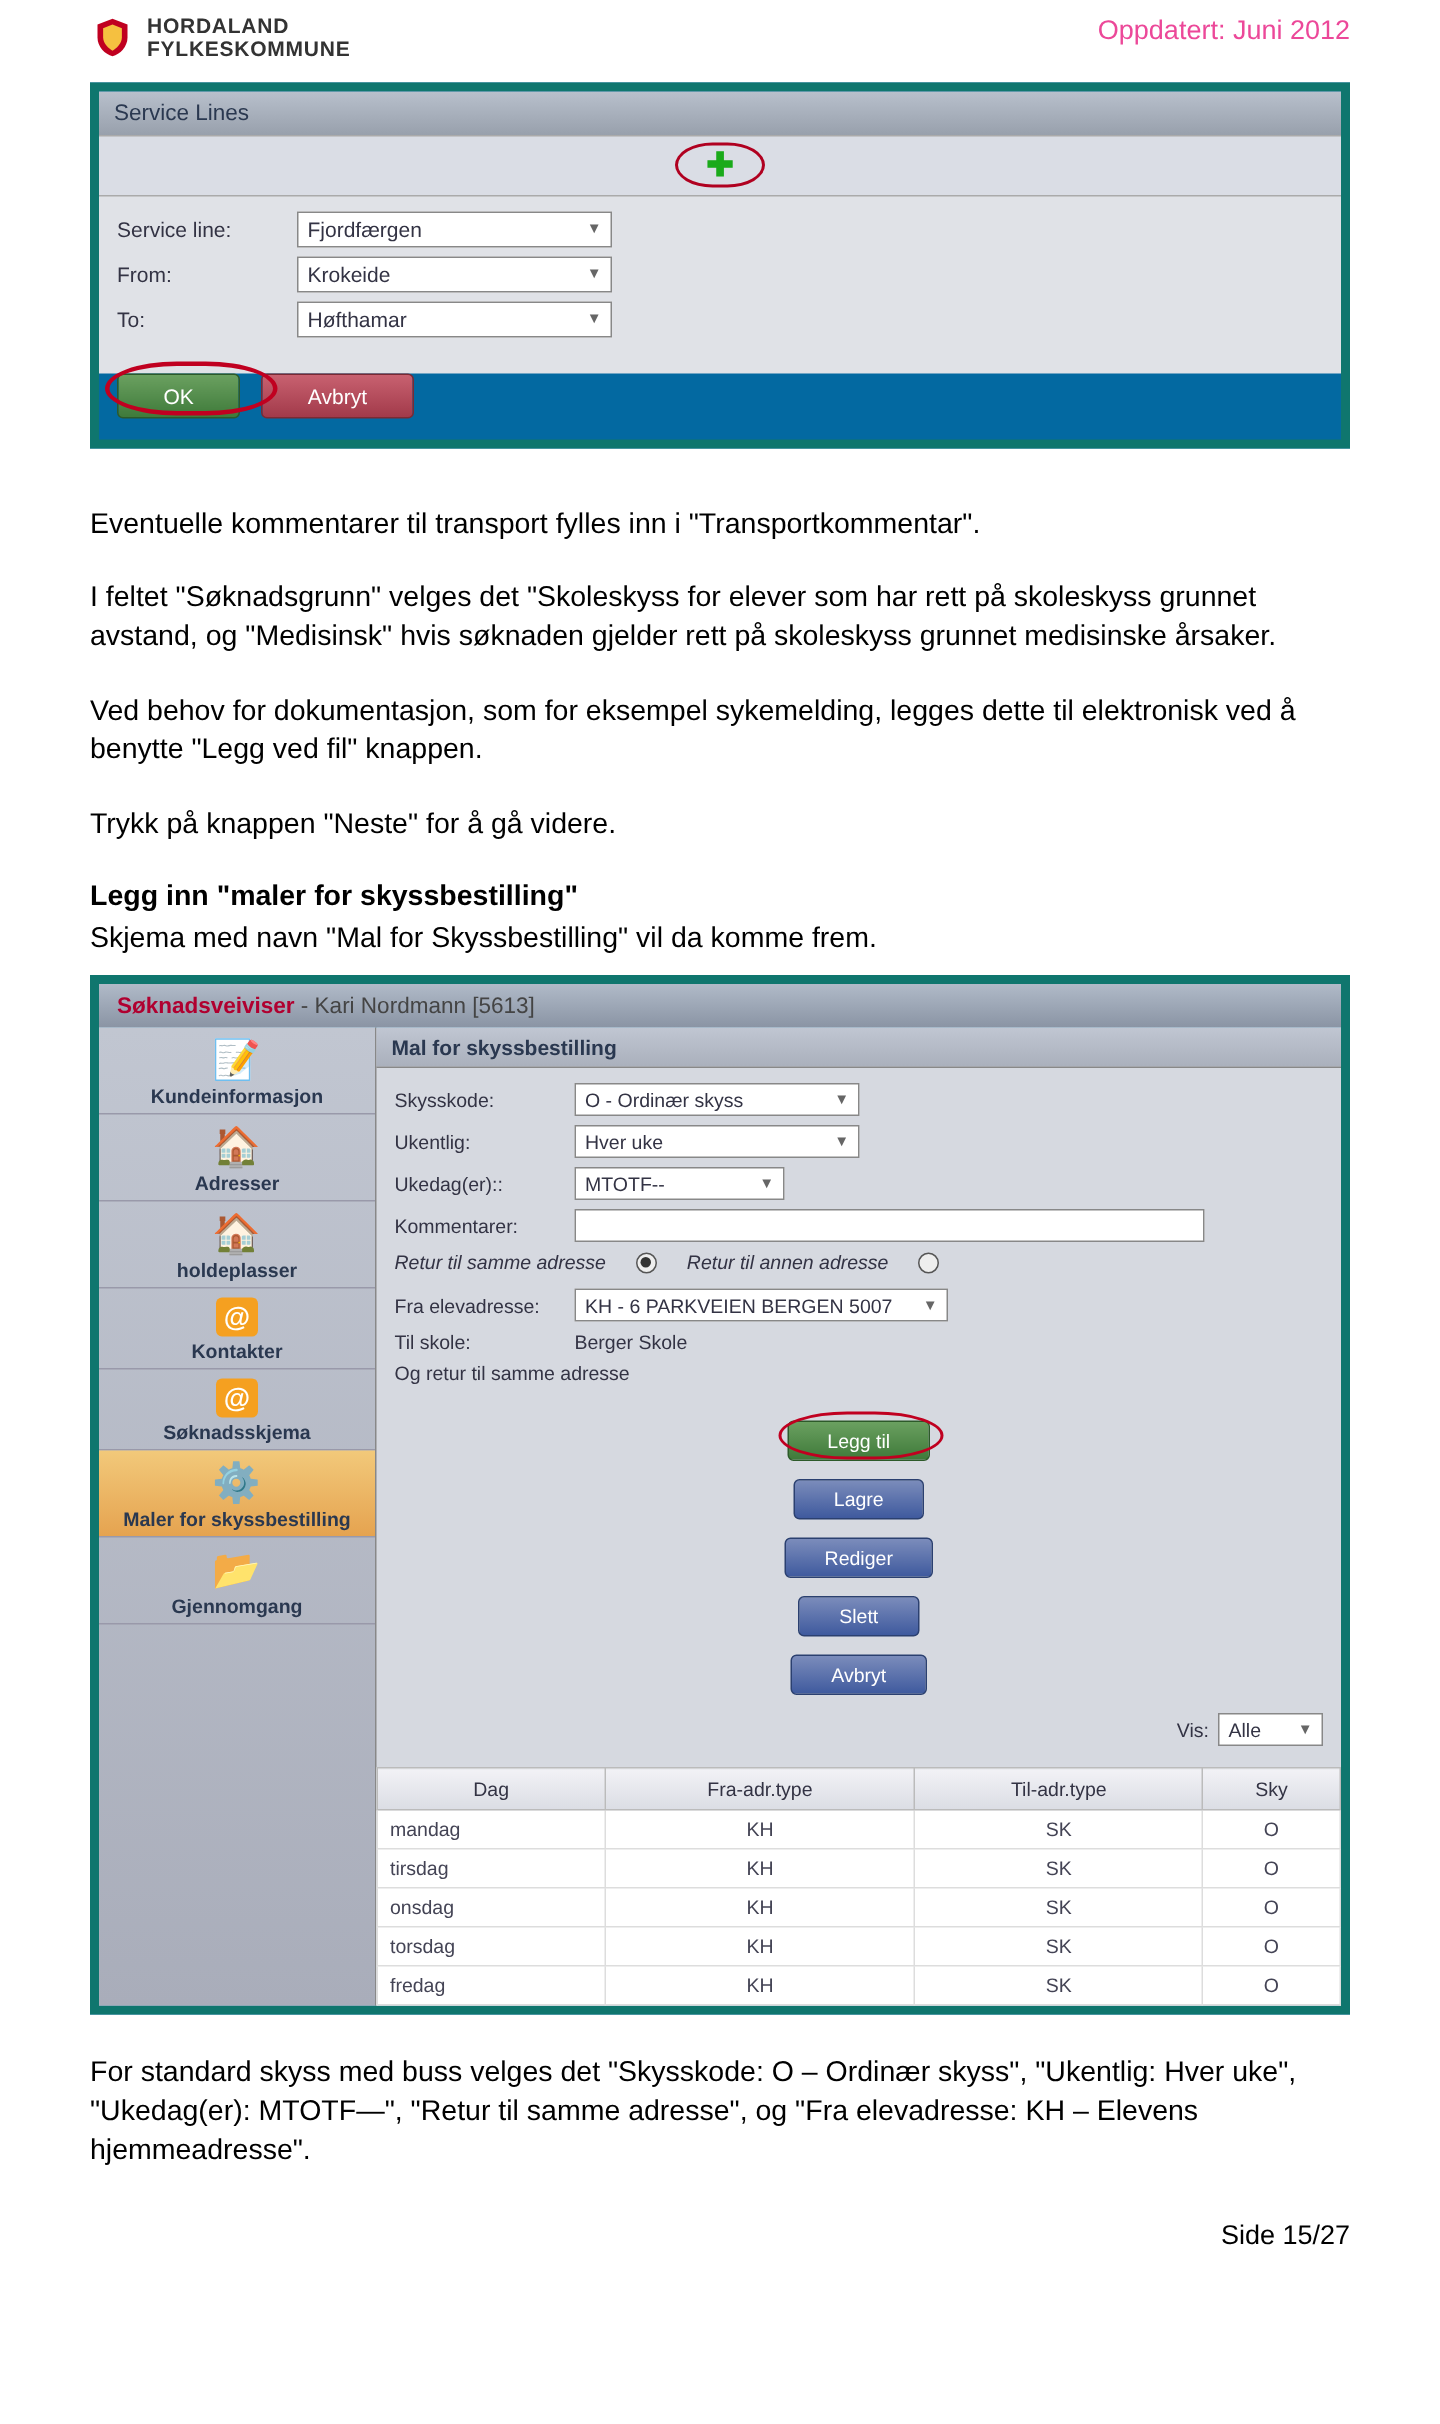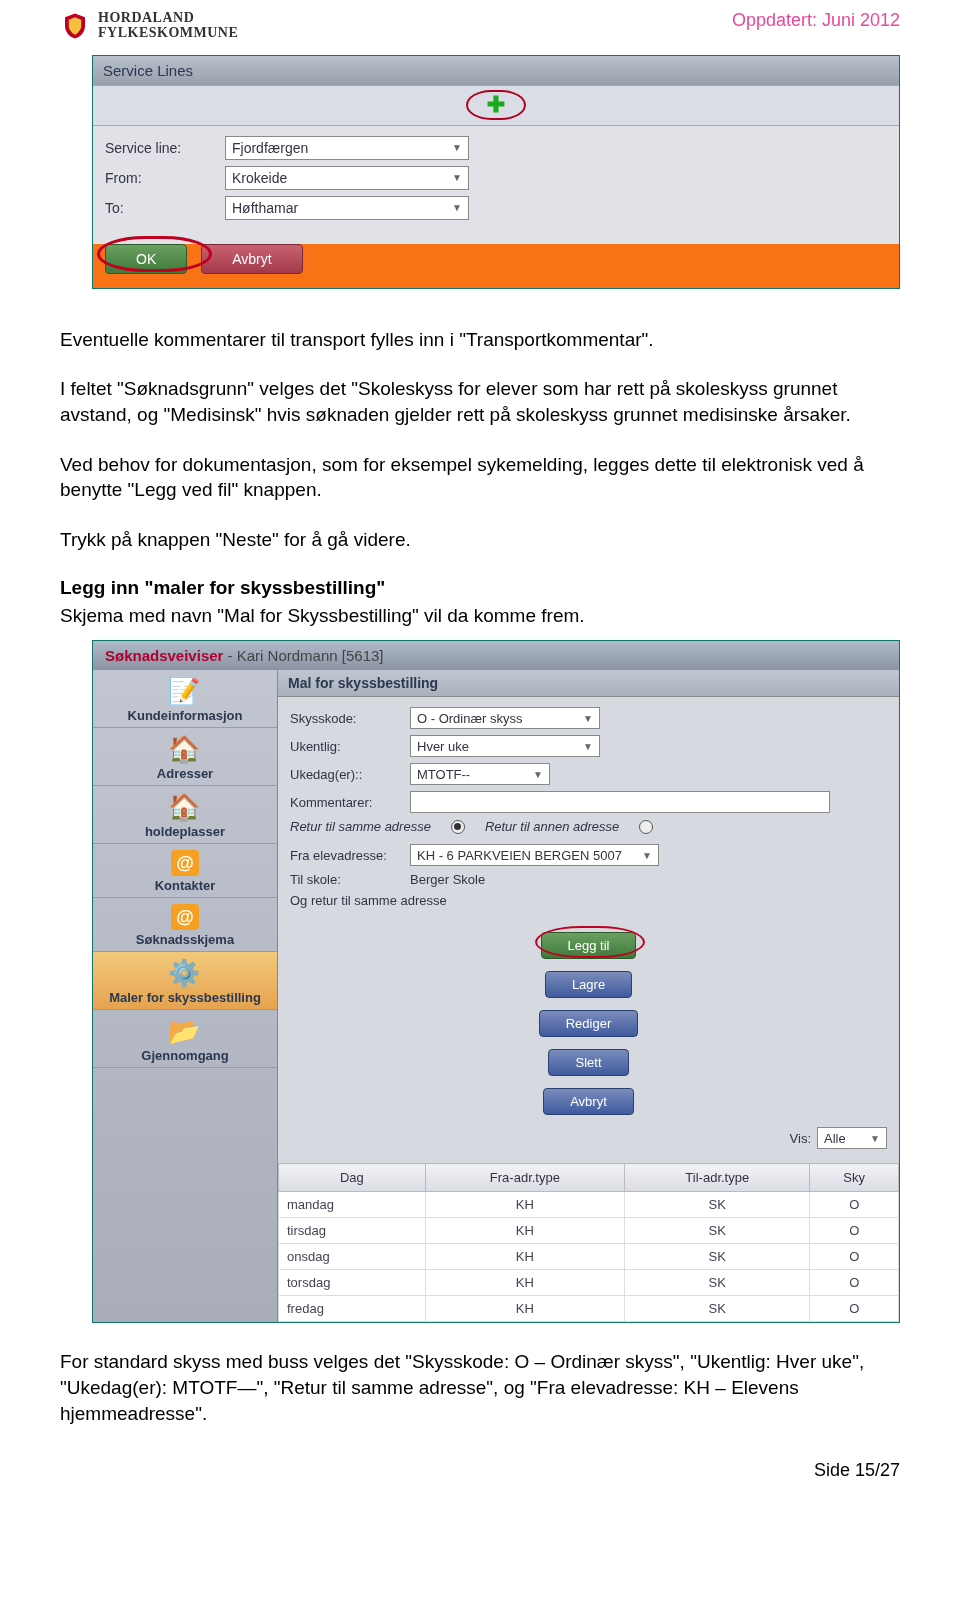--- a/index.html
+++ b/index.html
@@ -15,33 +15,31 @@
     padding: 10px 60px 30px 60px;
   }
   .header-bar {
     display: flex;
     justify-content: space-between;
     align-items: flex-start;
     margin-bottom: 14px;
   }
   .logo-block {
     display: flex;
-    align-items: flex-end;
+    align-items: flex-start;
     gap: 8px;
-    font-family: Liberation Serif, serif;
   }
   .logo-svg { width: 30px; height: 30px; }
   .logo-text { font-size: 14px; line-height: 1.1; color: #333; letter-spacing: .5px; font-weight: 600; }
   .updated { color: #ec4899; font-size: 18px; }
   
   .app-win {
-    border: 1px solid #0f766e;
-    background: #f97316;
+    border: 6px solid #0f766e;
+    background: #0369a1;
     margin-bottom: 38px;
-    margin-left: 32px;
   }
   .app-title {
     background: linear-gradient(#b8c0cc, #98a0ac);
     padding: 6px 10px;
     color: #2a3850;
     font-size: 15px;
   }
   .add-row {
     height: 40px;
     display: flex;
@@ -55,21 +53,21 @@
     border: 2px solid #b00020;
     border-radius: 50% / 60%;
     display: flex; align-items: center; justify-content: center;
   }
   .plus-icon { color: #1aaa1a; font-size: 22px; font-weight: bold; }
   .form-rows { padding: 10px 12px 18px 12px; background: #e0e2e7; border-top: 1px solid #aaa; }
   .frow { display: flex; align-items: center; margin-bottom: 6px; }
   .flabel { width: 120px; color: #334; font-size: 14px; }
   .fselect {
     display: flex; align-items: center; justify-content: space-between;
-    background: #fff; border: 1px solid #888; width: 244px; height: 24px;
+    background: #fff; border: 1px solid #888; width: 210px; height: 24px;
     padding: 0 6px; font-size: 14px; color: #334;
   }
   .caret { color: #666; font-size: 10px; }
   .btnrow { display: flex; gap: 14px; padding: 0 12px 14px 12px; }
   .btn {
     padding: 6px 30px; border-radius: 4px; color: #fff; font-size: 14px;
     border: 1px solid #444; cursor: pointer;
   }
   .btn-green { background: linear-gradient(#6aa060, #3f7a3a); border-color: #2d5a2a; }
   .btn-red { background: linear-gradient(#c86170, #a23a4a); border-color: #7a2a34; }

